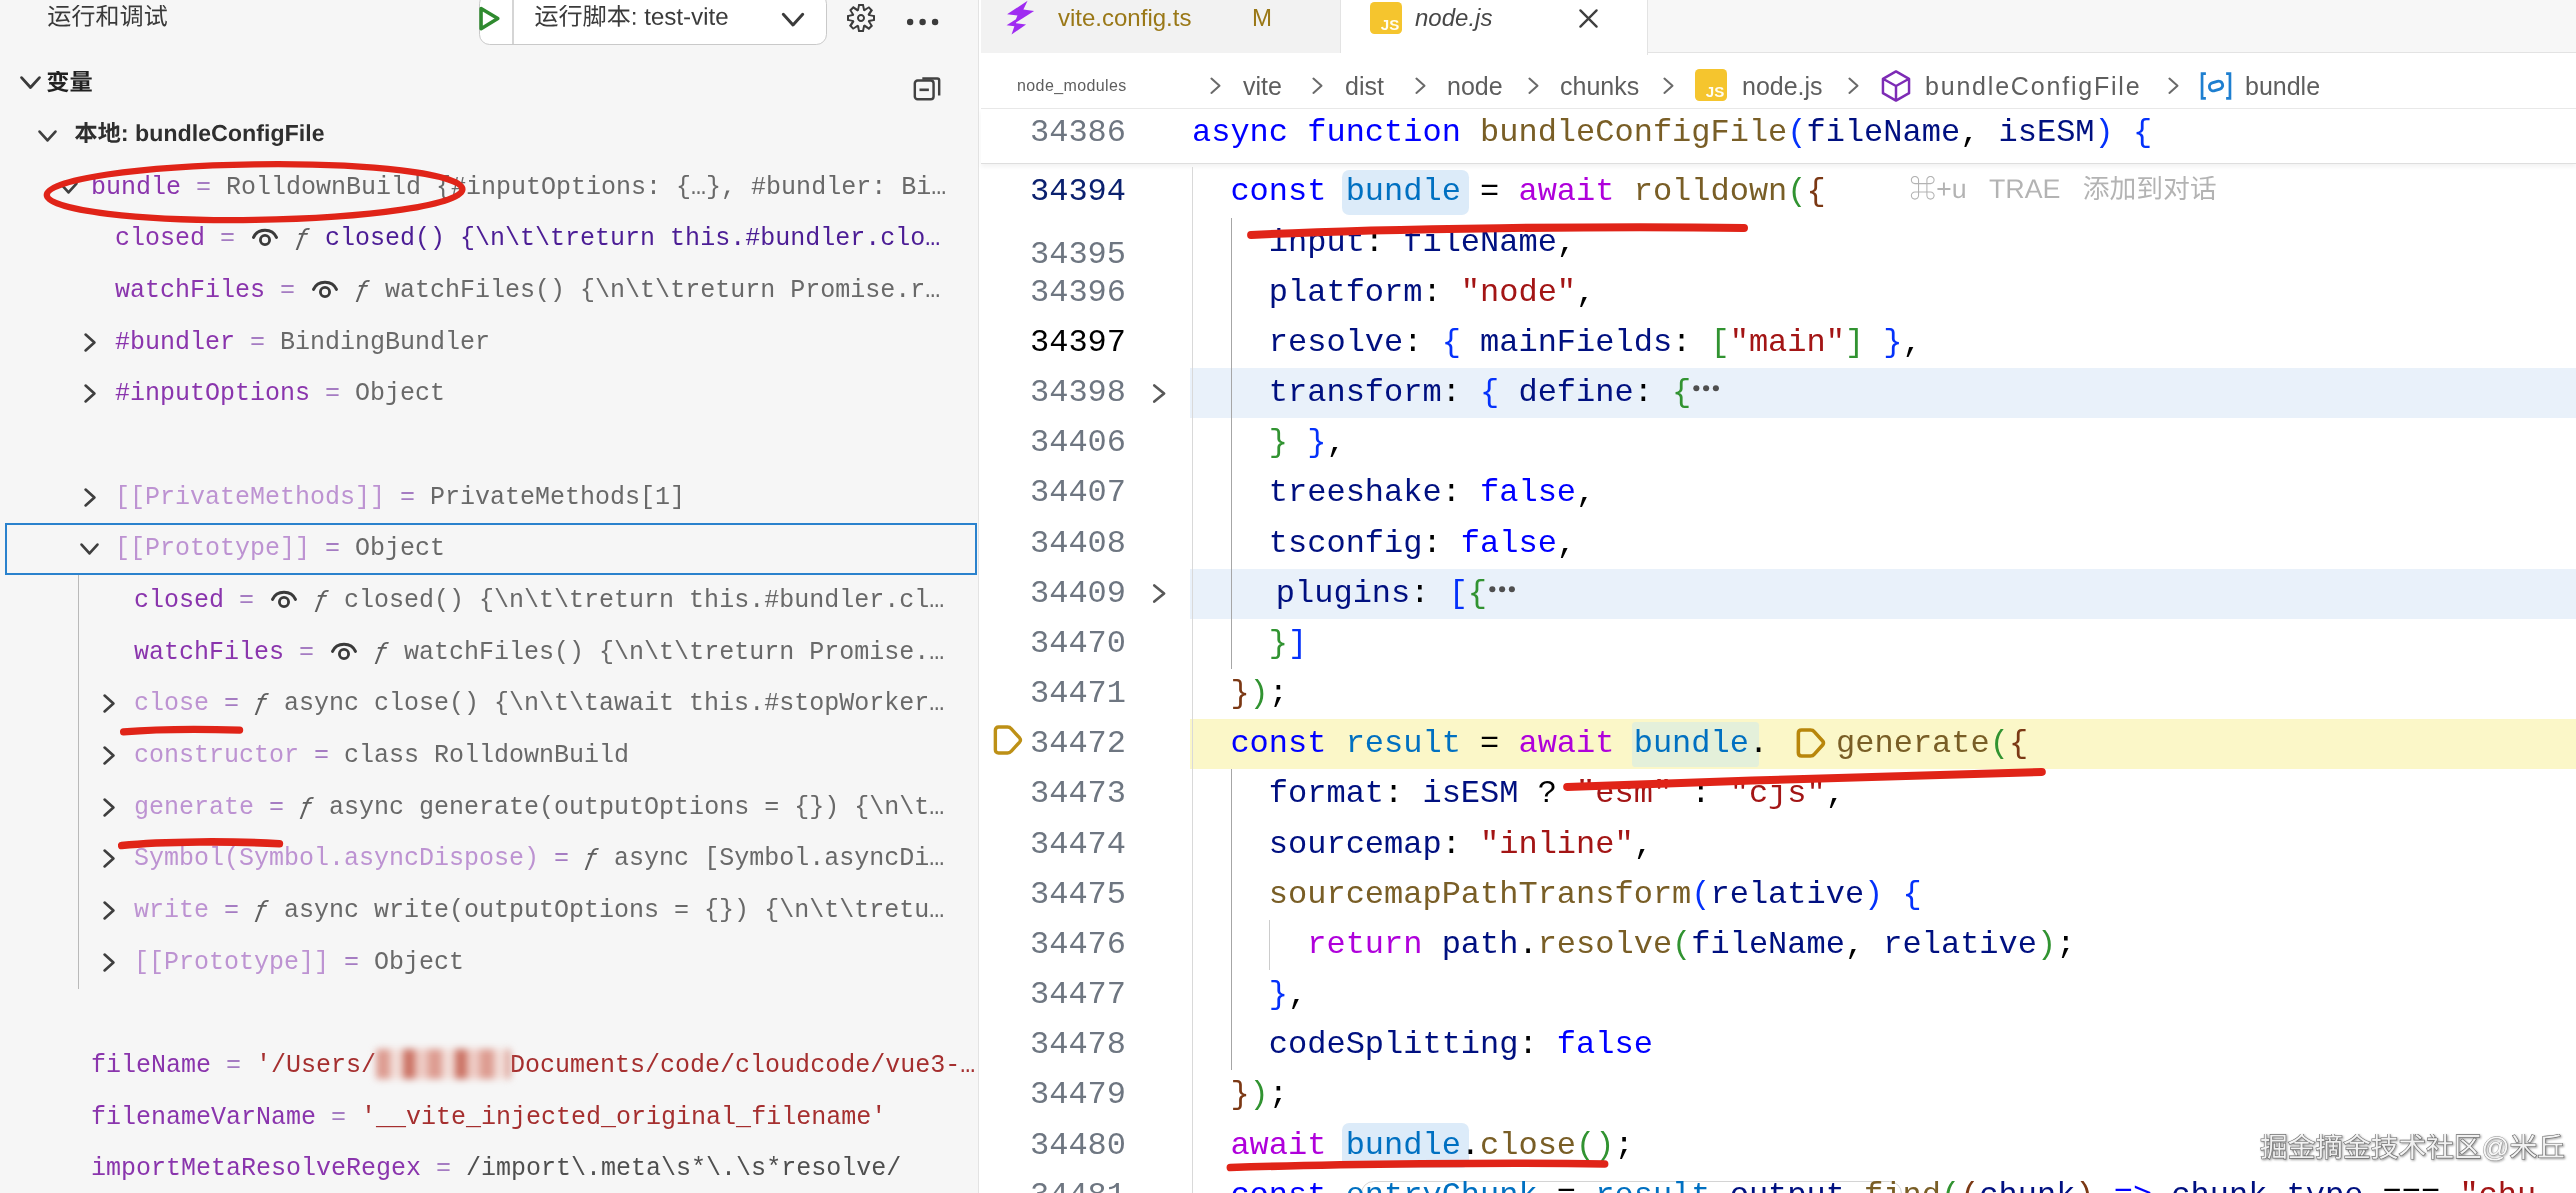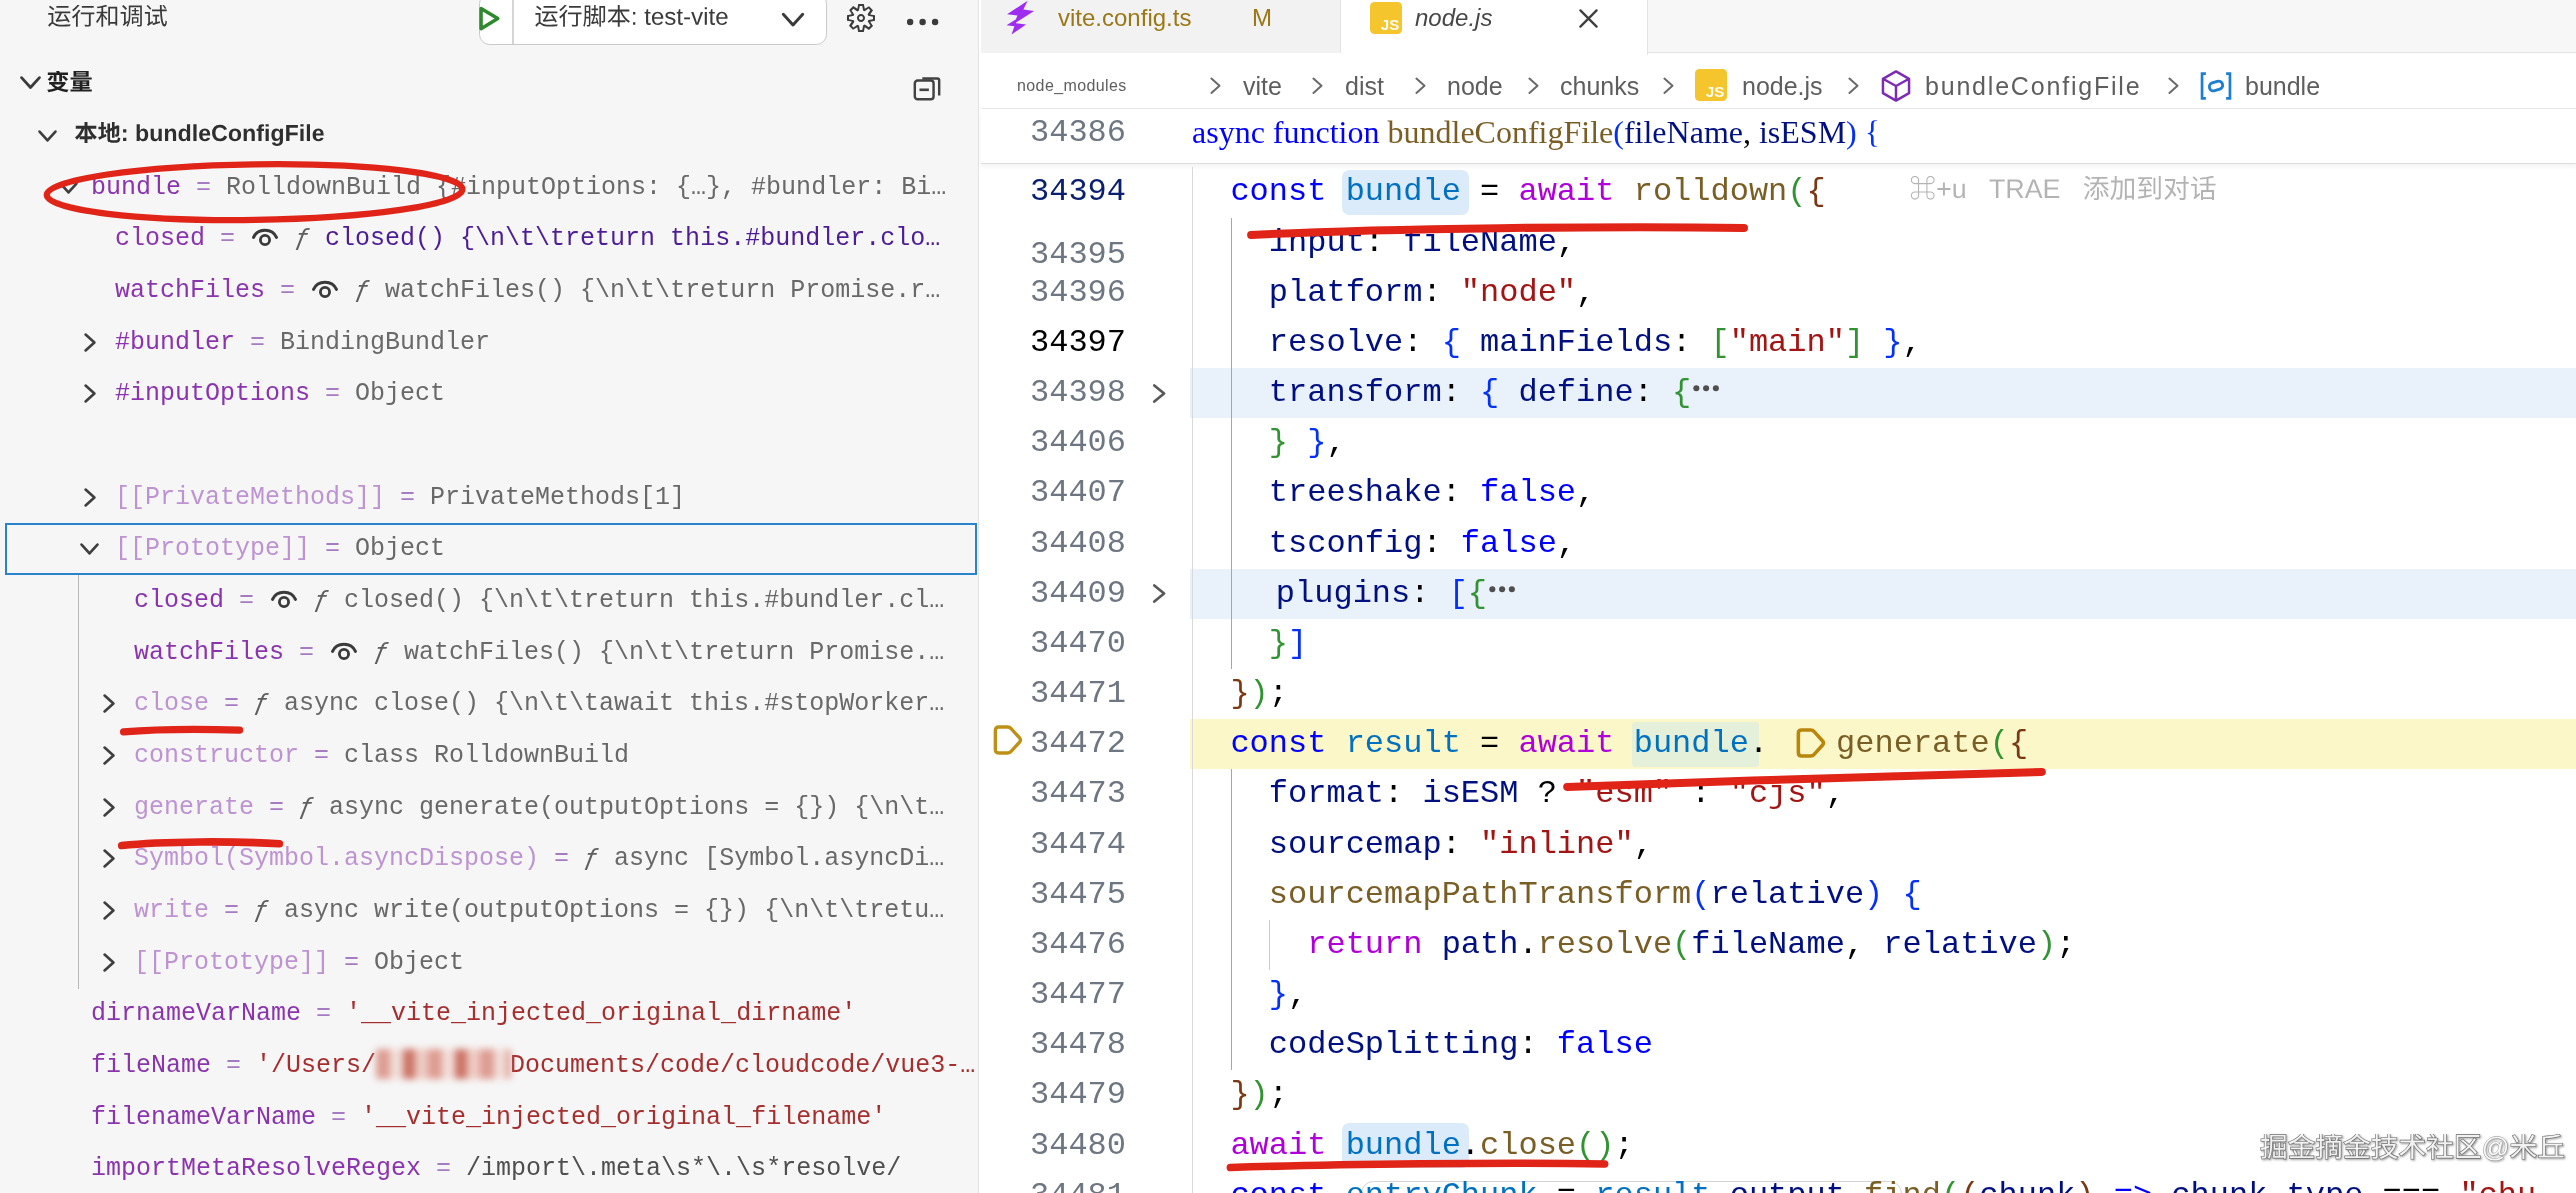--- a/index.html
+++ b/index.html
@@ -1,17 +1,17 @@
 <!DOCTYPE html>
 <html style="font-size:14.3px"><head><meta charset="utf-8"><style>
 *{margin:0;padding:0;box-sizing:border-box}
 html,body{width:2576px;height:1193px;overflow:hidden}
 #root{position:relative;width:2576px;height:1193px;background:#ffffff;font-family:"Liberation Sans",sans-serif;}
 .abs{position:absolute}
-.mono{font-family:Liberation Serif, serif;white-space:pre}
+.mono{font-family:Liberation Mono, monospace;white-space:pre}
 .coderow{position:absolute;left:0;width:2576px;height:50px;line-height:50px;font-family:"Liberation Mono",monospace;font-size:32px;white-space:pre}
 .num{position:absolute;font-family:"Liberation Mono",monospace;font-size:32px;color:#6e7681;text-align:right;width:143px}
 .trow{position:absolute;height:52px;line-height:52px;font-family:"Liberation Mono",monospace;font-size:25px;white-space:pre;color:#696969;width:978px;overflow:hidden}
 svg{display:inline-block;vertical-align:middle}
 .trow svg{vertical-align:-3.6px}
 </style></head><body>
 <div id="root">
 <div class="abs" style="left:0;top:0;width:979px;height:1193px;background:#f6f6f6;border-right:1.8px solid #e3e3e3"></div>
 <div class="abs" style="left:47px;top:5.4px"><svg width="121" height="27" viewBox="0 0 135.00 30.24" fill="#3a3a3a">
         <path transform="translate(0.00,22.14) scale(0.027000,-0.027000)" d="M380 777V706H884V777ZM68 738C127 697 206 639 245 604L297 658C256 693 175 748 118 786ZM375 119C405 132 449 136 825 169L864 93L931 128C892 204 812 335 750 432L688 403C720 352 756 291 789 234L459 209C512 286 565 384 606 478H955V549H314V478H516C478 377 422 280 404 253C383 221 367 198 349 195C358 174 371 135 375 119ZM252 490H42V420H179V101C136 82 86 38 37 -15L90 -84C139 -18 189 42 222 42C245 42 280 9 320 -16C391 -59 474 -71 597 -71C705 -71 876 -66 944 -61C945 -39 957 0 967 21C864 10 713 2 599 2C488 2 403 9 336 51C297 75 273 95 252 105Z"></path>
@@ -143,21 +143,20 @@
     </svg>
 <div class="trow" style="left:134px;top:833px;width:843px"><span style="color:#bd93d2">Symbol(Symbol.asyncDispose)</span><span style="color:#a57cc2">&nbsp;=&nbsp;</span><span style="font-family:'Liberation Mono',monospace;font-style:italic;color:#5f5f5f">ƒ</span><span style="color:#696969">&nbsp;async&nbsp;[Symbol.asyncDi…</span></div>
 <svg class="abs" style="left:100px;top:899px" width="18" height="23" viewBox="0 0 20 26">
       <path d="M5 4 L15 13 L5 22" fill="none" stroke="#3f3f3f" stroke-width="3" stroke-linecap="round" stroke-linejoin="round"></path>
     </svg>
 <div class="trow" style="left:134px;top:885px;width:843px"><span style="color:#bd93d2">write</span><span style="color:#a57cc2">&nbsp;=&nbsp;</span><span style="font-family:'Liberation Mono',monospace;font-style:italic;color:#5f5f5f">ƒ</span><span style="color:#696969">&nbsp;async&nbsp;write(outputOptions&nbsp;=&nbsp;{})&nbsp;{\n\t\tretu…</span></div>
 <svg class="abs" style="left:100px;top:951px" width="18" height="23" viewBox="0 0 20 26">
       <path d="M5 4 L15 13 L5 22" fill="none" stroke="#3f3f3f" stroke-width="3" stroke-linecap="round" stroke-linejoin="round"></path>
     </svg>
 <div class="trow" style="left:134px;top:937px;width:843px"><span style="color:#bd93d2">[[Prototype]]</span><span style="color:#a57cc2">&nbsp;=&nbsp;</span><span style="color:#696969">Object</span></div>
-<div class="trow" style="left:91px;top:988px;width:886px"><span style="color:#8a35ad">dirnameVarName</span><span style="color:#a57cc2">&nbsp;=&nbsp;</span><span style="color:#a52f2f">'__vite_injected_original_dirname'</span></div>
 <div class="trow" style="left:91px;top:1040px;width:886px"><span style="color:#8a35ad">fileName</span><span style="color:#a57cc2">&nbsp;=&nbsp;</span><span style="color:#a52f2f">'/Users/</span><span style="display:inline-block;width:134px;height:30px;vertical-align:-7.2px;background:repeating-linear-gradient(90deg,#dd9c91 0 14.3px,#f2ddd8 14.3px 27px,#cb7365 27px 39px,#eecbc4 39px 52px);filter:blur(3.6px);border-radius:2.7px"></span><span style="color:#a52f2f">Documents/code/cloudcode/vue3-…</span></div>
 <div class="trow" style="left:91px;top:1092px;width:886px"><span style="color:#8a35ad">filenameVarName</span><span style="color:#a57cc2">&nbsp;=&nbsp;</span><span style="color:#a52f2f">'__vite_injected_original_filename'</span></div>
 <div class="trow" style="left:91px;top:1143px;width:886px"><span style="color:#8a35ad">importMetaResolveRegex</span><span style="color:#a57cc2">&nbsp;=&nbsp;</span><span style="color:#4f4f4f">/import\.meta\s*\.\s*resolve/</span></div>
 <svg class="abs" style="left:36px;top:157px" width="439" height="72" viewBox="0 0 490 80">
       <ellipse cx="244" cy="39" rx="232" ry="31" fill="none" stroke="#e02418" stroke-width="7" transform="rotate(-0.8 244 39)"></ellipse>
     </svg>
 <svg class="abs" style="left:120px;top:722px" width="125" height="18" viewBox="0 0 140 20">
       <path d="M4 11 C 40 8, 100 8, 134 9" fill="none" stroke="#e02418" stroke-width="8" stroke-linecap="round"></path>
     </svg>
 <svg class="abs" style="left:118px;top:833px" width="166px" height="21.5" viewBox="0 0 185 24">

